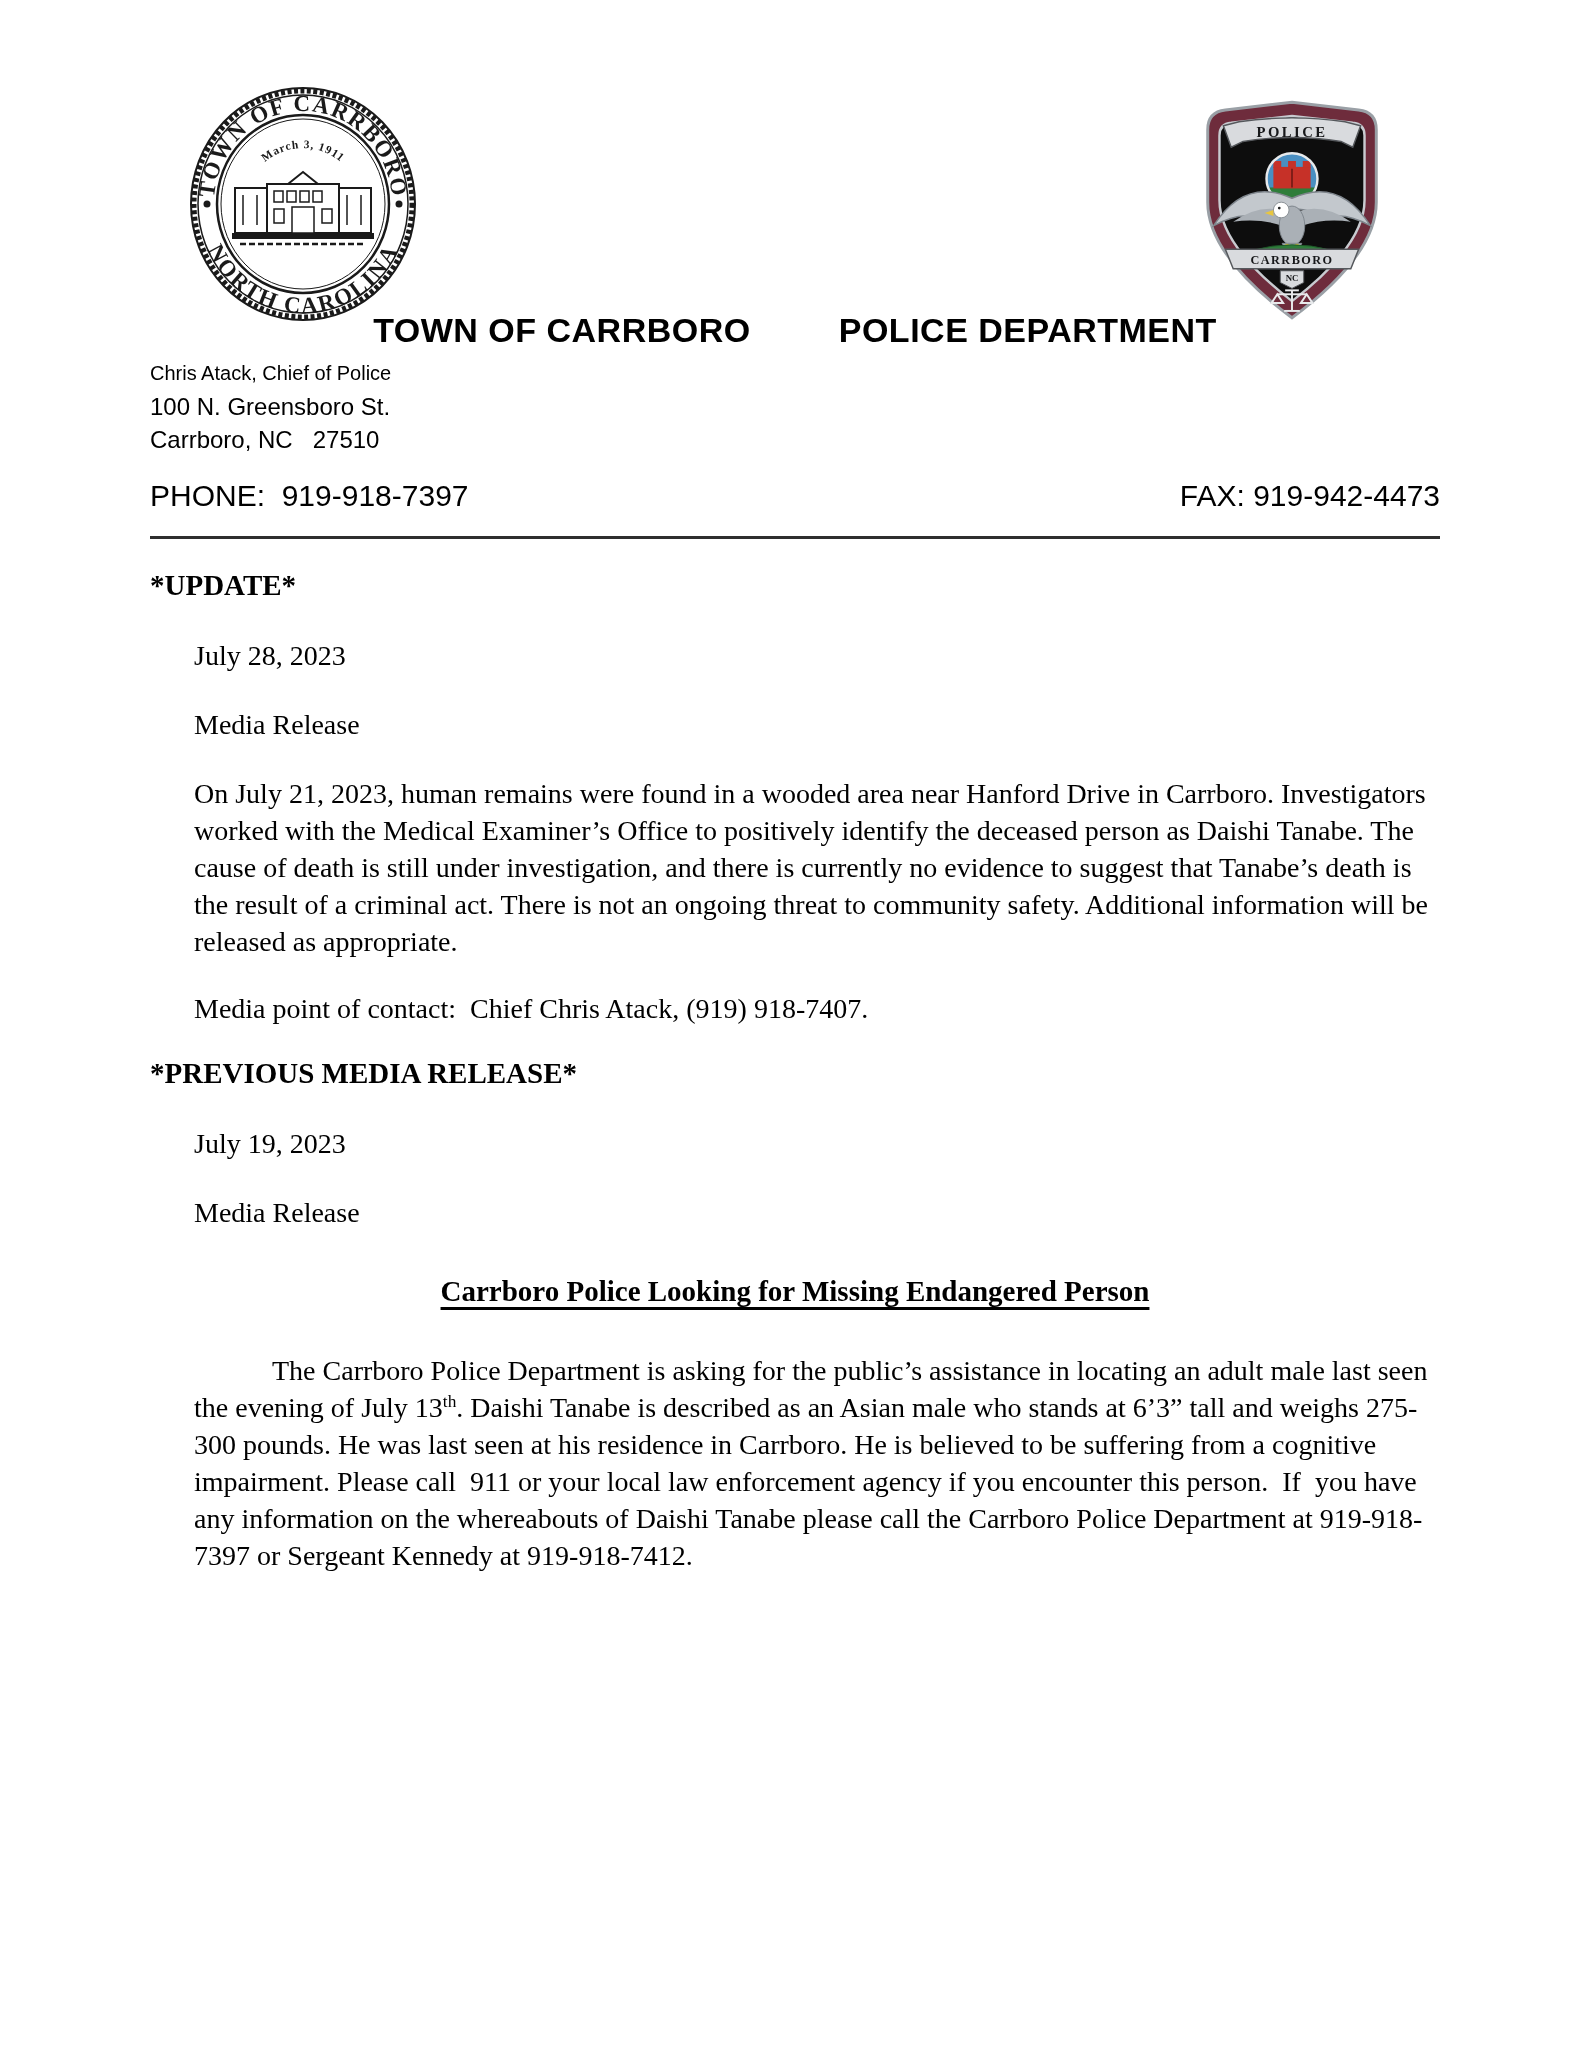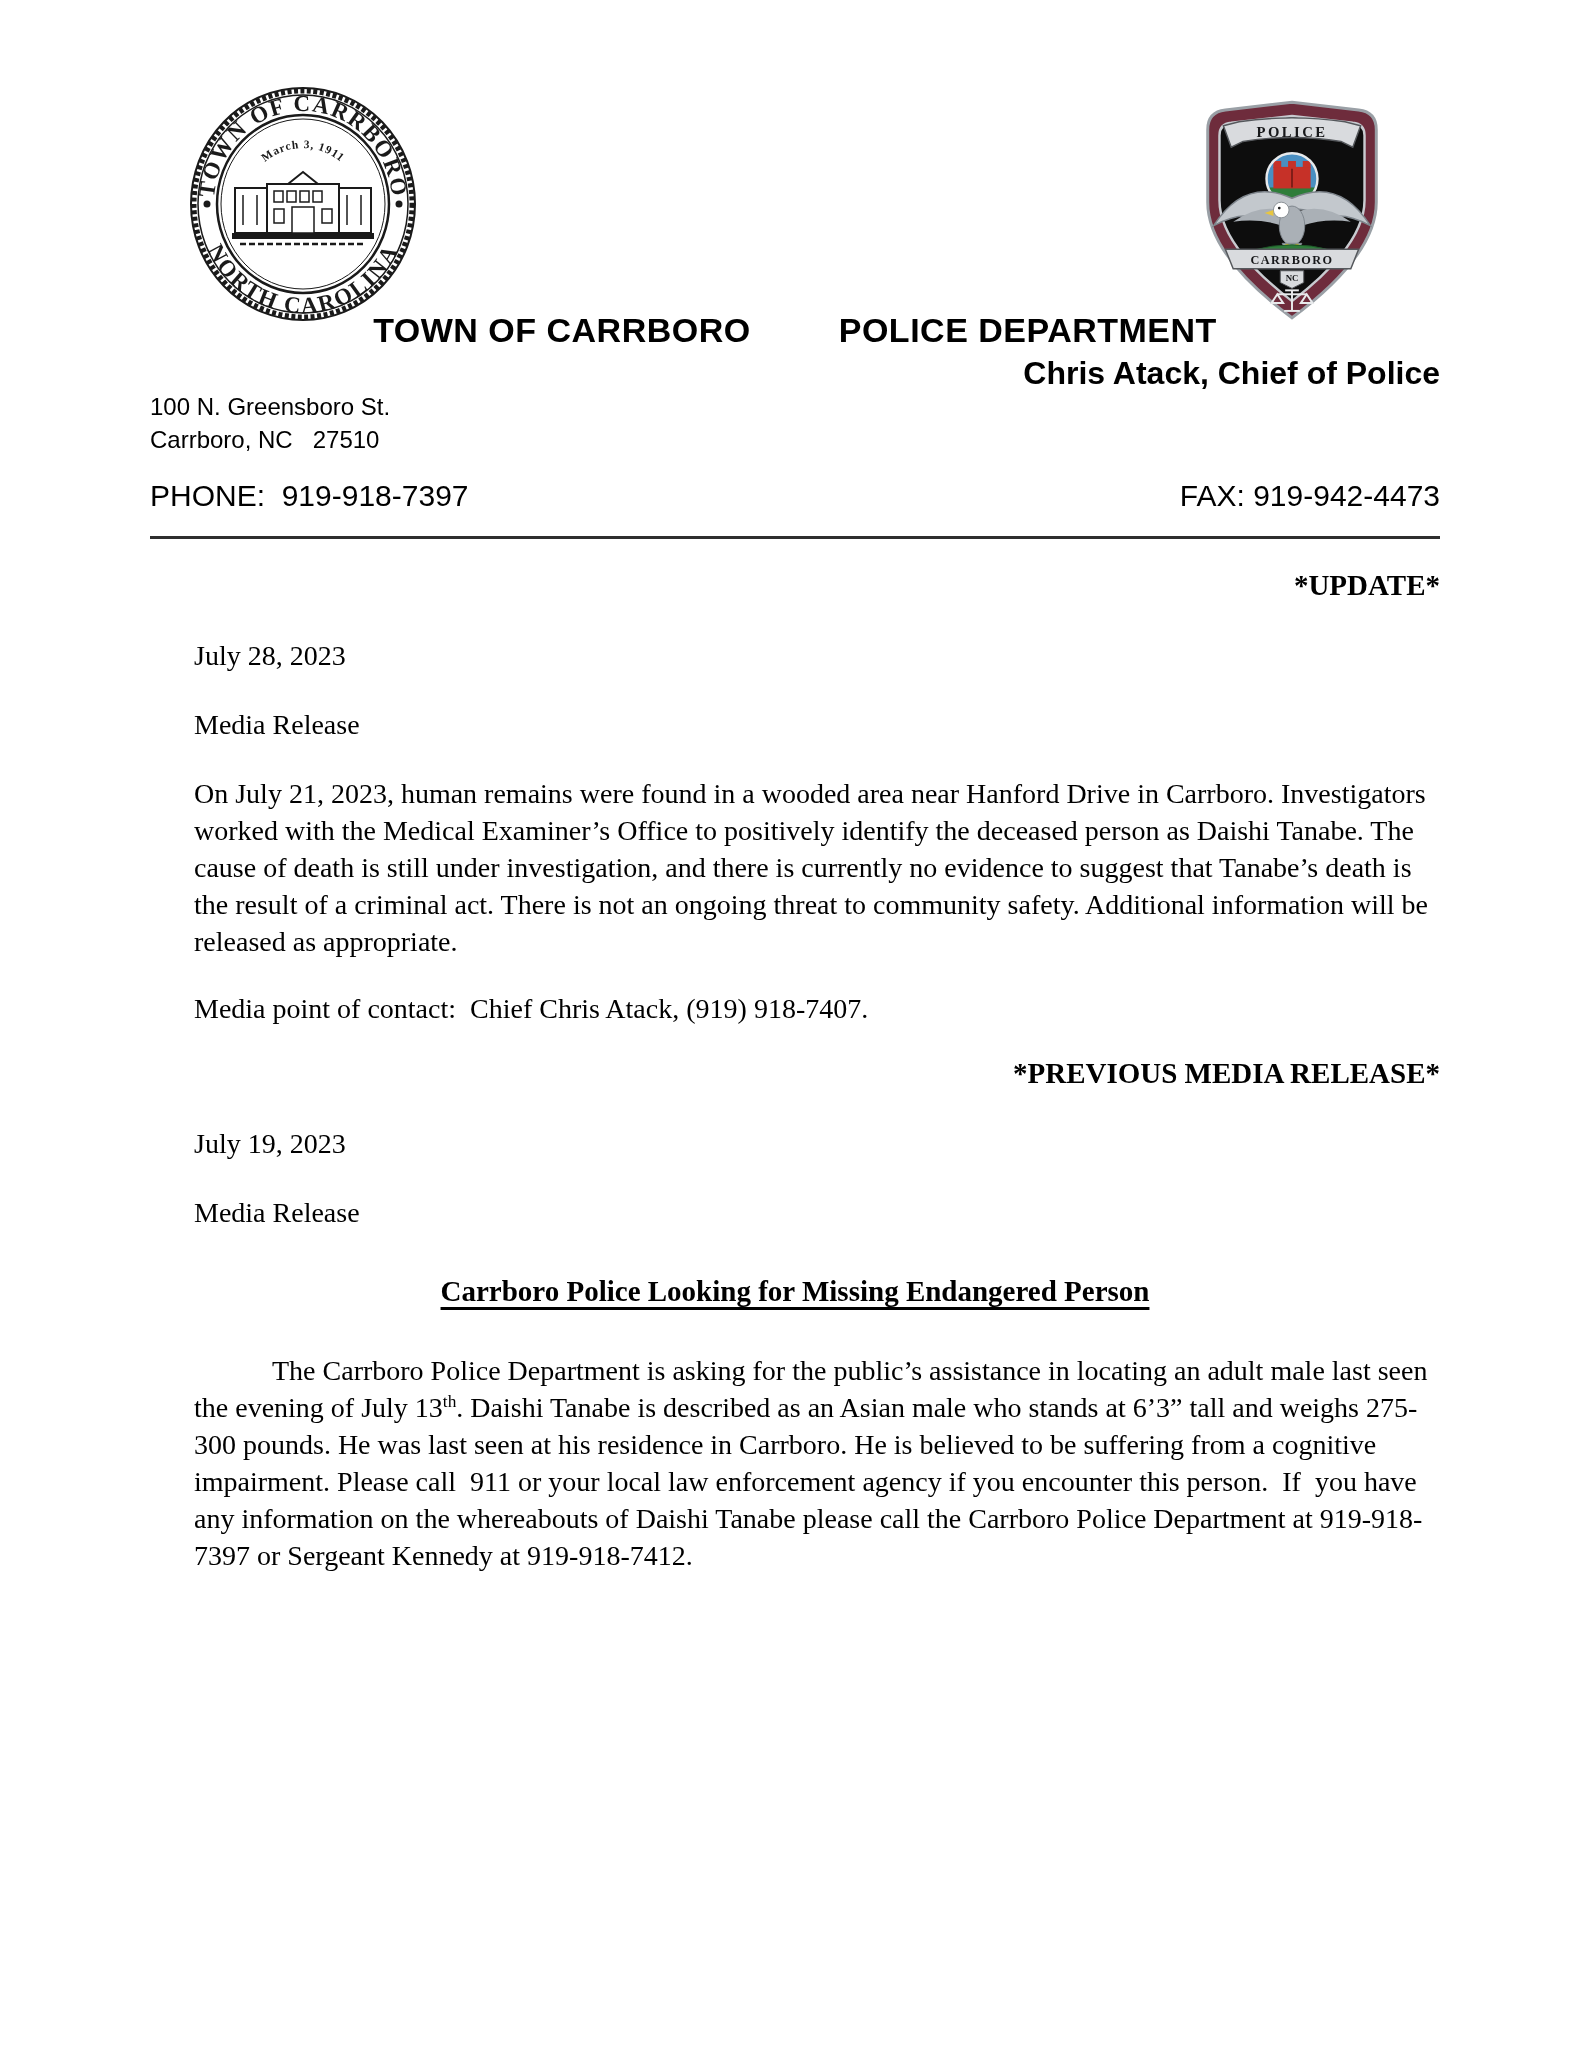--- a/index.html
+++ b/index.html
@@ -16,30 +16,30 @@
   
   .seal  { position:absolute; left:188px; top:84px;  width:230px; height:240px; }
   .badge { position:absolute; left:1194px; top:94px; width:196px; height:232px; }
   .seal svg, .badge svg { display:block; width:100%; height:100%; }
 
   
   .letterhead { position:absolute; left:150px; right:143px; top:310px;
                 font-family:"Liberation Sans", sans-serif; }
   .org-line { display:flex; justify-content:center; gap:88px;
               font-weight:700; font-size:34px; line-height:40px; letter-spacing:0.5px; }
-  .chief  { text-align:right; font-weight:700; font-size:32px; line-height:33px; margin-top:7px; }
+  .chief  { text-align:left; font-weight:400; font-size:20px; line-height:33px; margin-top:7px; }
   .addr   { font-size:24px; line-height:33px; }
   .phone-row { display:flex; justify-content:space-between;
                font-size:30px; line-height:30px; margin-top:25px; }
   .rule { border-top:3px solid #2e2e2e; margin-top:25px; }
 
   
   .body-text { position:absolute; left:150px; right:143px; top:566px;
                font-size:28px; line-height:37px; }
-  .h-bold   { font-weight:700; font-size:29px; line-height:38px;text-align:right; }
+  .h-bold   { font-weight:700; font-size:29px; line-height:38px; }
   .date-line, .release-line, .para, .contact-line { font-size:28px; line-height:37px;margin-left:44px; }
   .date-line    { margin-top:33px; }
   .release-line { margin-top:32px; }
   .para         { margin-top:32px; }
   .contact-line { margin-top:30px; }
   .prev-heading { margin-top:27px; }
   .headline { margin-top:41px; text-align:center; font-weight:700; font-size:29px; line-height:38px;
               text-decoration:underline; text-decoration-thickness:3px; text-underline-offset:6px; }
   .para-indent { margin-top:42px; text-indent:78px; }
   .contact-last { margin-top:58px; }

